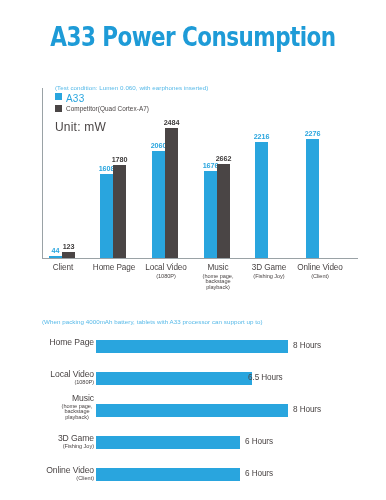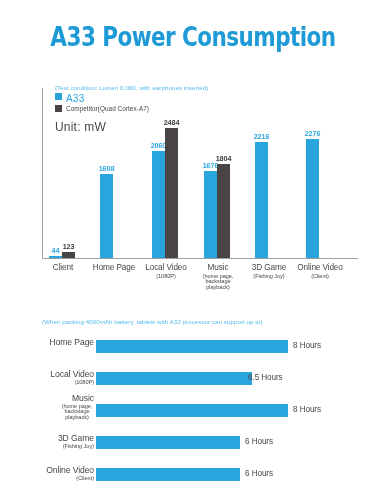--- a/index.html
+++ b/index.html
@@ -251,38 +251,42 @@
         <div class="bar-wrap">
           <div class="bar-value gray">123</div>
           <div class="bar gray" style="height: 6.41411px;"></div>
         </div>
       </div>
       <div class="bar-group" style="left: 100px;">
         <div class="bar-wrap">
           <div class="bar-value blue">1608</div>
           <div class="bar blue" style="height: 83.8528px;"></div>
         </div>
+        <div class="bar-wrap">
+          <div class="bar-value gray">1780</div>
+          <div class="bar gray" style="height: 92.8221px;"></div>
+        </div>
       </div>
       <div class="bar-group" style="left: 152px;">
         <div class="bar-wrap">
           <div class="bar-value blue">2060</div>
           <div class="bar blue" style="height: 107.423px;"></div>
         </div>
         <div class="bar-wrap">
           <div class="bar-value gray">2484</div>
           <div class="bar gray" style="height: 129.534px;"></div>
         </div>
       </div>
       <div class="bar-group" style="left: 204px;">
         <div class="bar-wrap">
           <div class="bar-value blue">1676</div>
           <div class="bar blue" style="height: 87.3988px;"></div>
         </div>
         <div class="bar-wrap">
-          <div class="bar-value gray">1804</div>
+          <div class="bar-value gray">2662</div>
           <div class="bar gray" style="height: 94.0736px;"></div>
         </div>
       </div>
       <div class="bar-group" style="left: 255px;">
         <div class="bar-wrap">
           <div class="bar-value blue">2216</div>
           <div class="bar blue" style="height: 115.558px;"></div>
         </div>
       </div>
       <div class="bar-group" style="left: 306px;">

